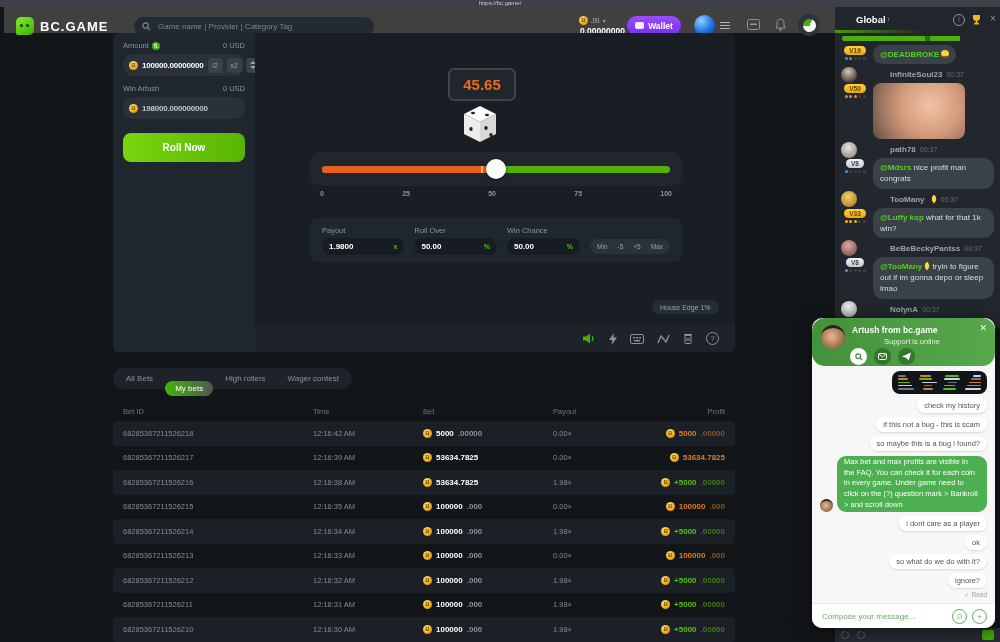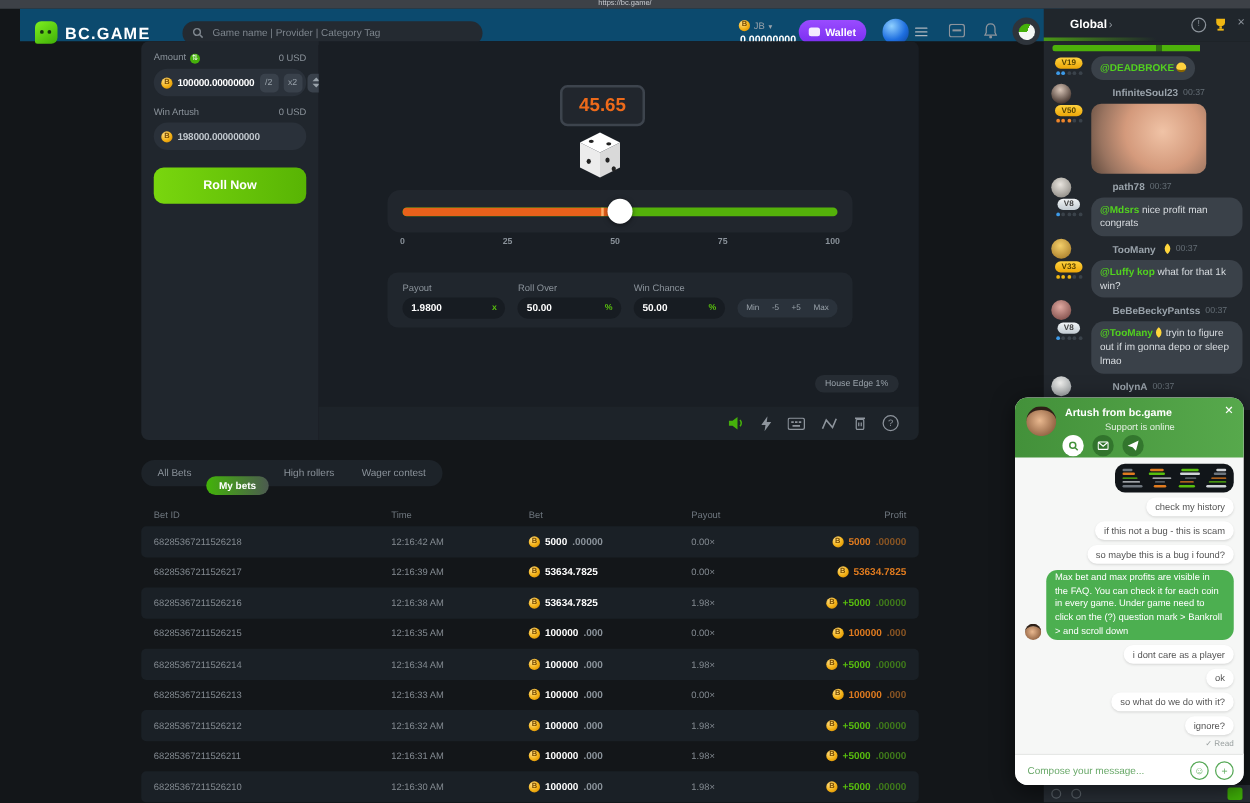--- a/index.html
+++ b/index.html
@@ -3,21 +3,21 @@
 <meta charset="utf-8">
 <style>
   html,body{margin:0;padding:0;}
   body{width:1000px;height:642px;background:#131619;position:relative;overflow:hidden;
        font-family:"Liberation Sans",sans-serif;-webkit-font-smoothing:antialiased;}
   .abs{position:absolute;}
   
   #browser-bar{left:0;top:0;width:1000px;height:7px;background:#3d4147;color:#c9ccd1;
     font-size:6px;line-height:7px;text-align:center;overflow:hidden;}
   
-  #site-header{left:16px;top:7px;width:835px;height:26px;background:#0c4a6e;}
+  #site-header{left:4px;top:7px;width:835px;height:26px;background:#404040;}
   #logo{left:12px;top:10px;display:flex;align-items:center;gap:6px;}
   #logo .mark{width:18px;height:18px;background:linear-gradient(145deg,#7ef01f,#3fae07);
     border-radius:5px 5px 5px 2px;position:relative;}
   #logo .mark:before,#logo .mark:after{content:"";position:absolute;width:3px;height:3px;border-radius:50%;background:#153210;top:7px;}
   #logo .mark:before{left:4px;} #logo .mark:after{left:10px;}
   #logo .word{color:#fff;font-weight:bold;font-size:13px;letter-spacing:1px;}
   #search{left:130px;top:10px;width:240px;height:19px;background:#242a31;border-radius:10px;
     display:flex;align-items:center;gap:5px;padding:0 8px;box-sizing:border-box;}
   #search input{background:none;border:none;outline:none;color:#aab2ba;font-size:8px;width:200px;font-family:inherit;}
   #search input::placeholder{color:#7d858d;}
@@ -91,21 +91,21 @@
   #chance-btns{display:flex;gap:2px;background:#2a323b;border-radius:9px;padding:2px 3px;margin-top:13px;}
   #chance-btns .cbtn{background:none;border:none;color:#9aa3ab;font-size:6.5px;padding:2px 4px;border-radius:6px;font-family:inherit;}
   #house-edge{left:652px;top:300px;height:14px;padding:0 8px;background:#262c33;border-radius:8px;
     color:#9aa3ab;font-size:7px;display:flex;align-items:center;}
   #game-footer{left:255px;top:325px;width:480px;height:27px;background:#1d2329;border-radius:0 0 6px 0;
     display:flex;align-items:center;justify-content:flex-end;gap:13px;padding-right:16px;box-sizing:border-box;}
   
   #bet-tabs{left:113px;top:368px;height:21px;background:#1d2329;border-radius:12px;display:inline-flex;
     align-items:center;padding:2px 3px;box-sizing:border-box;gap:2px;}
   .tab{color:#8b939b;font-size:8px;padding:3px 10px;border-radius:10px;background:none;border:none;font-family:inherit;}
-  .tab.active{background:linear-gradient(90deg,#43b309,#4c5a50);color:#fff;font-weight:bold;margin-top:20px;}
+  .tab.active{background:linear-gradient(90deg,#43b309,#4c5a50);color:#fff;font-weight:normal;margin-top:20px;}
   .bets-grid{display:grid;grid-template-columns:190px 110px 130px 105px 1fr;align-items:center;
     padding:0 10px;box-sizing:border-box;}
   #bets-head{left:113px;top:403px;width:622px;height:16px;color:#6e767e;font-size:7.5px;}
   #bets-head .right{text-align:right;}
   #bets-rows{left:113px;top:421px;width:622px;height:221px;display:flex;flex-direction:column;}
   .brow{height:24.5px;flex:none;border-radius:4px;font-size:7.5px;color:#848b92;}
   .brow.odd{background:#1a2026;}
   .bcell{display:flex;align-items:center;gap:4px;}
   .bcell.right{justify-content:flex-end;}
   .bnum{color:#fff;font-weight:bold;font-size:8px;}
@@ -138,21 +138,21 @@
   .mention{color:#52d11f;font-weight:bold;}
   .img-bubble{width:92px;height:56px;border-radius:8px;background:
     radial-gradient(circle at 62% 40%,#f0c3a6,#d49a7c 45%,#9a7460 75%,#5f4a3e);}
   .joy{display:inline-block;width:8px;height:8px;border-radius:50%;background:#ffd23e;vertical-align:-1px;
     border-bottom:2px solid #8a6500;box-sizing:border-box;margin-left:2px;}
   .banana{display:inline-block;width:6px;height:6px;background:#ffd63c;border-radius:0 80% 0 80%;
     transform:rotate(45deg);margin-left:2px;}
   
   #support{left:812px;top:318px;width:183px;height:310px;background:#f6f7f6;border-radius:10px;z-index:10;
     box-shadow:0 4px 18px rgba(0,0,0,.55);overflow:hidden;}
-  #sup-head{position:absolute;left:0;top:0;right:0;height:48px;background:linear-gradient(90deg,#43913a,#57a94c);}
+  #sup-head{position:absolute;left:0;top:0;right:0;height:48px;background:linear-gradient(90deg,#43913a,#57a94c);border-radius:13px;}
   #sup-avatar{position:absolute;left:9px;top:7px;width:24px;height:24px;border-radius:50%;
     background:radial-gradient(circle at 45% 40%,#e9b88f,#8a5c3c 80%);border-top:3px solid #2e2017;box-sizing:border-box;}
   #sup-name{position:absolute;left:40px;top:7px;color:#fff;font-weight:bold;font-size:8.5px;}
   #sup-status{position:absolute;left:40px;top:19px;color:rgba(255,255,255,.85);font-size:7.5px;padding-left:32px;}
   #sup-close{position:absolute;right:8px;top:5px;color:#fff;font-size:9px;}
   #sup-btns{position:absolute;left:38px;top:30px;display:flex;gap:7px;}
   .sup-circle{width:17px;height:17px;border-radius:50%;display:flex;align-items:center;justify-content:center;}
   .sc-white{background:#fff;} .sc-green{background:rgba(20,70,20,.45);}
   #sup-body{position:absolute;left:0;top:48px;right:0;bottom:24px;padding:5px 8px;box-sizing:border-box;
     display:flex;flex-direction:column;overflow:hidden;}

